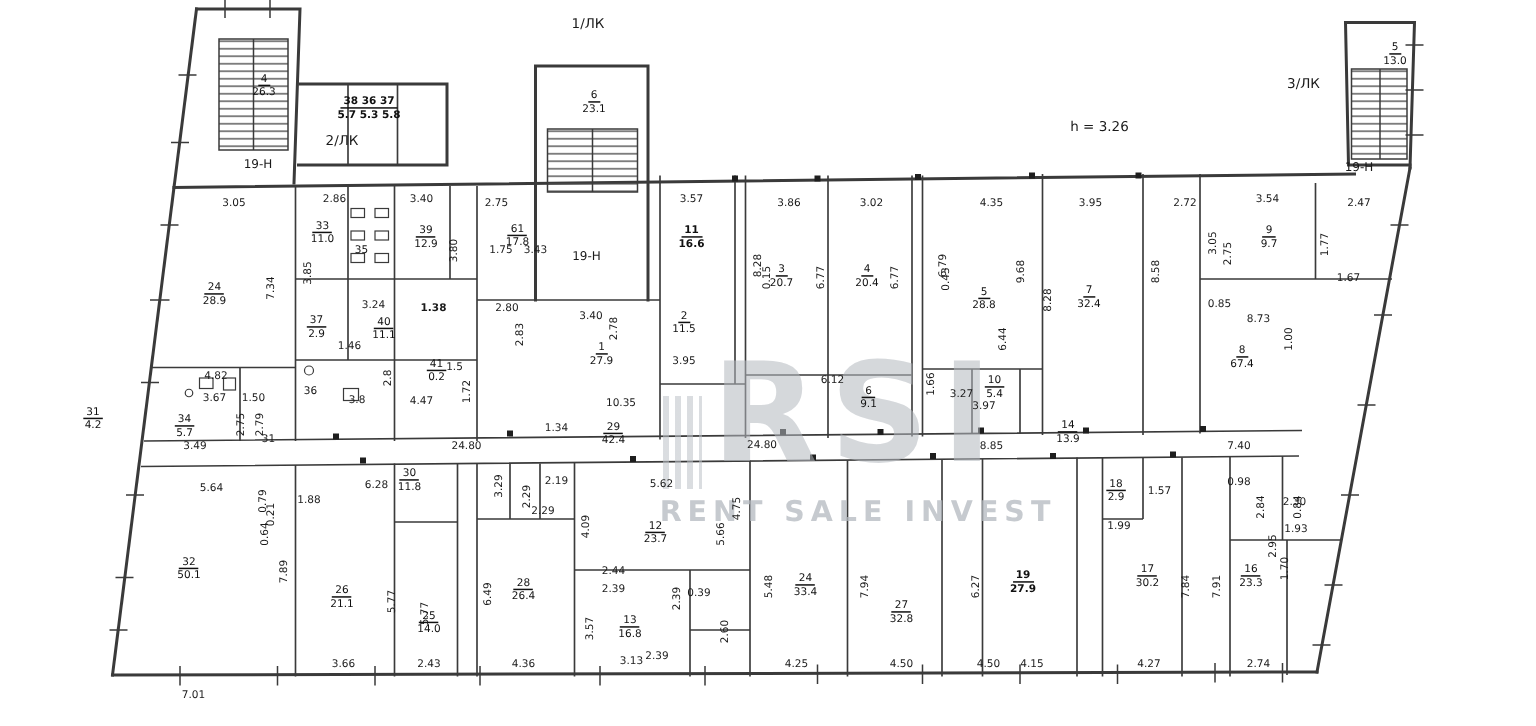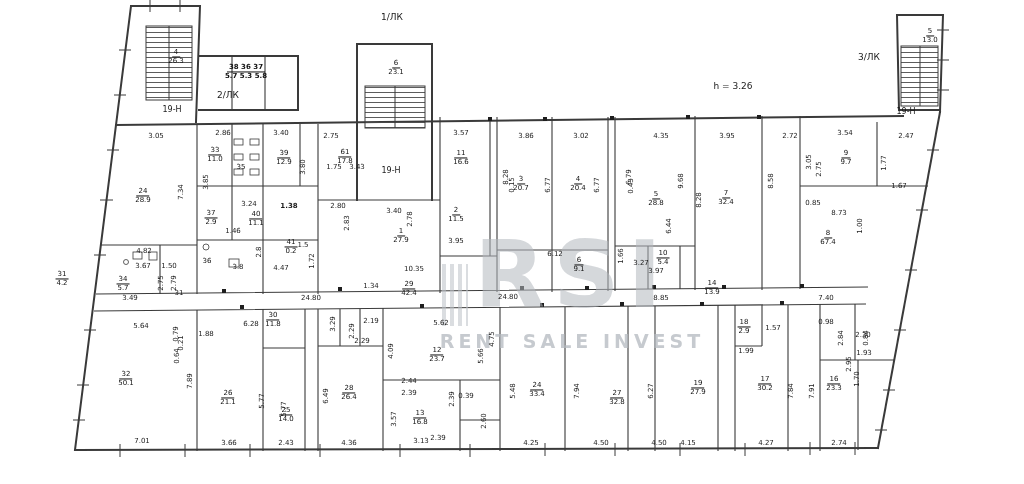--- a/index.html
+++ b/index.html
@@ -216,21 +216,21 @@
       <span class="lbl" style="left: 826px; top: 298px;">7.40</span>
       <span class="lbl" style="left: 311px; top: 298px;">24.80</span>
       <span class="lbl" style="left: 508px; top: 297px;">24.80</span>
       <span class="lbl" style="left: 141px; top: 326px;">5.64</span>
       <span class="lbl" style="left: 251px; top: 324px;">6.28</span>
       <span class="lbl" style="left: 206px; top: 334px;">1.88</span>
       <span class="lbl rot" style="left: 176px; top: 334px;">0.79</span>
       <span class="lbl rot" style="left: 181px; top: 343px;">0.21</span>
       <span class="lbl rot" style="left: 177px; top: 356px;">0.64</span>
       <span class="lbl rot" style="left: 190px; top: 381px;">7.89</span>
-      <span class="lbl" style="left: 129px; top: 441px; margin-left: 13px;">7.01</span>
+      <span class="lbl" style="left: 129px; top: 464px;">7.01</span>
       <span class="lbl rot" style="left: 333px; top: 324px;">3.29</span>
       <span class="lbl rot" style="left: 352px; top: 331px;">2.29</span>
       <span class="lbl" style="left: 371px; top: 321px;">2.19</span>
       <span class="lbl" style="left: 362px; top: 341px;">2.29</span>
       <span class="lbl rot" style="left: 391px; top: 351px;">4.09</span>
       <span class="lbl" style="left: 441px; top: 323px;">5.62</span>
       <span class="lbl rot" style="left: 481px; top: 356px;">5.66</span>
       <span class="lbl rot" style="left: 492px; top: 339px;">4.75</span>
       <span class="lbl" style="left: 409px; top: 381px;">2.44</span>
       <span class="lbl" style="left: 409px; top: 393px;">2.39</span>
@@ -268,21 +268,21 @@
       <span class="lbl" style="left: 839px; top: 443px;">2.74</span>
       <div class="room" style="left: 176px; top: 57px;"><div class="room-num">4</div><div class="room-area">26.3</div></div>
       <div class="room" style="left: 396px; top: 68px;"><div class="room-num">6</div><div class="room-area">23.1</div></div>
       <div class="room" style="left: 930px; top: 36px;"><div class="room-num">5</div><div class="room-area">13.0</div></div>
       <div class="room" style="left: 246px; top: 72px; font-weight: bold;"><div class="room-num">38 36 37</div><div class="room-area">5.7 5.3 5.8</div></div>
       <div class="room" style="left: 143px; top: 196px;"><div class="room-num">24</div><div class="room-area">28.9</div></div>
       <div class="room" style="left: 215px; top: 155px;"><div class="room-num">33</div><div class="room-area">11.0</div></div>
       <div class="room no-area" style="left: 241px; top: 167px;"><div class="room-num">35</div></div>
       <div class="room" style="left: 284px; top: 158px;"><div class="room-num">39</div><div class="room-area">12.9</div></div>
       <div class="room" style="left: 345px; top: 157px;"><div class="room-num">61</div><div class="room-area">17.8</div></div>
-      <div class="room" style="left: 461px; top: 158px;"><div class="room-num">11</div><div class="room-area">16.6</div></div>
+      <div class="room" style="left: 461px; top: 158px; font-weight: bold;"><div class="room-num">11</div><div class="room-area">16.6</div></div>
       <div class="room" style="left: 521px; top: 184px;"><div class="room-num">3</div><div class="room-area">20.7</div></div>
       <div class="room" style="left: 578px; top: 184px;"><div class="room-num">4</div><div class="room-area">20.4</div></div>
       <div class="room" style="left: 656px; top: 199px;"><div class="room-num">5</div><div class="room-area">28.8</div></div>
       <div class="room" style="left: 726px; top: 198px;"><div class="room-num">7</div><div class="room-area">32.4</div></div>
       <div class="room" style="left: 846px; top: 158px;"><div class="room-num">9</div><div class="room-area">9.7</div></div>
       <div class="room" style="left: 828px; top: 238px;"><div class="room-num">8</div><div class="room-area">67.4</div></div>
       <div class="room" style="left: 211px; top: 218px;"><div class="room-num">37</div><div class="room-area">2.9</div></div>
       <div class="room" style="left: 256px; top: 219px;"><div class="room-num">40</div><div class="room-area">11.1</div></div>
       <div class="room" style="left: 291px; top: 247px;"><div class="room-num">41</div><div class="room-area">0.2</div></div>
       <div class="room no-area" style="left: 207px; top: 261px;"><div class="room-num">36</div></div>
@@ -295,20 +295,20 @@
       <div class="room" style="left: 409px; top: 289px; text-align: center;"><div class="room-num">29</div><div class="room-area">42.4</div></div>
       <div class="room" style="left: 712px; top: 288px;"><div class="room-num">14</div><div class="room-area">13.9</div></div>
       <div class="room" style="left: 126px; top: 379px;"><div class="room-num">32</div><div class="room-area">50.1</div></div>
       <div class="room" style="left: 228px; top: 398px;"><div class="room-num">26</div><div class="room-area">21.1</div></div>
       <div class="room" style="left: 286px; top: 368px; margin-top: 47px;"><div class="room-num">25</div><div class="room-area">14.0</div></div>
       <div class="room" style="left: 273px; top: 320px;"><div class="room-num">30</div><div class="room-area">11.8</div></div>
       <div class="room" style="left: 349px; top: 393px;"><div class="room-num">28</div><div class="room-area">26.4</div></div>
       <div class="room" style="left: 437px; top: 355px;"><div class="room-num">12</div><div class="room-area">23.7</div></div>
       <div class="room" style="left: 420px; top: 418px;"><div class="room-num">13</div><div class="room-area">16.8</div></div>
       <div class="room" style="left: 537px; top: 390px;"><div class="room-num">24</div><div class="room-area">33.4</div></div>
-      <div class="room" style="left: 601px; top: 398px; margin-left: 16px;"><div class="room-num">27</div><div class="room-area">32.8</div></div>
-      <div class="room" style="left: 698px; top: 388px;"><div class="room-num">19</div><div class="room-area">27.9</div></div>
+      <div class="room" style="left: 601px; top: 408px;"><div class="room-num">27</div><div class="room-area">32.8</div></div>
+      <div class="room" style="left: 682px; top: 388px; font-weight: bold;"><div class="room-num">19</div><div class="room-area">27.9</div></div>
       <div class="room" style="left: 744px; top: 327px;"><div class="room-num">18</div><div class="room-area">2.9</div></div>
       <div class="room" style="left: 765px; top: 384px;"><div class="room-num">17</div><div class="room-area">30.2</div></div>
       <div class="room" style="left: 834px; top: 384px;"><div class="room-num">16</div><div class="room-area">23.3</div></div>
     </div>
 
 </div>
 
 </body></html>

